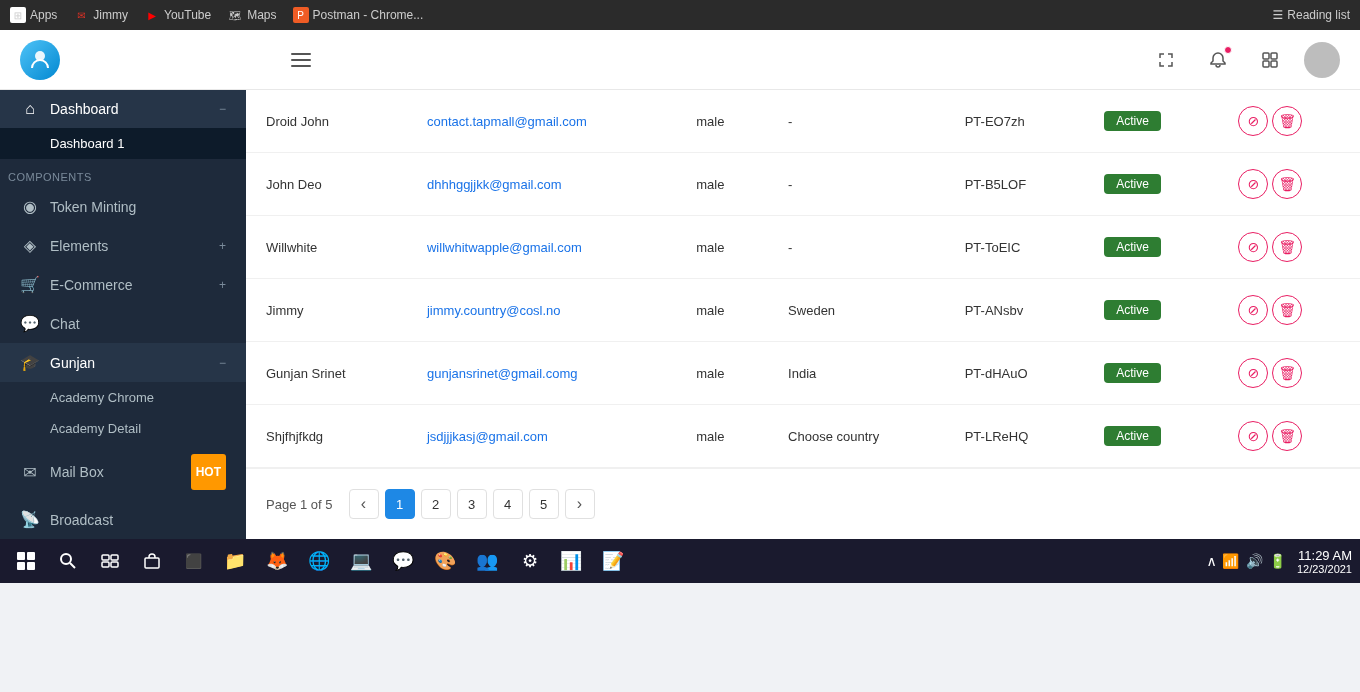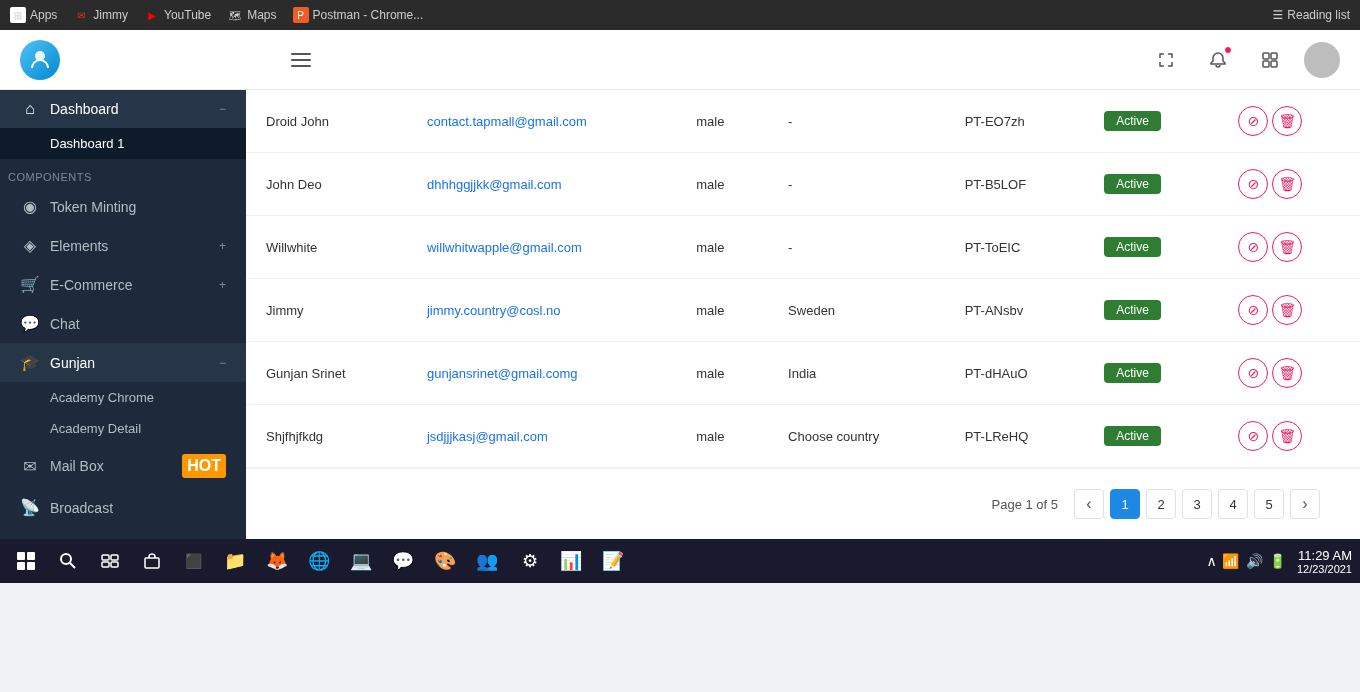--- a/index.html
+++ b/index.html
@@ -155,23 +155,23 @@
       padding: 8px 20px 8px 50px;
       cursor: pointer;
       font-size: 13px;
       color: #b0bec5;
       transition: background 0.15s;
     }
     .sidebar-sub-item.active { background: #0d1b2a; color: #fff; font-weight: 500; }
     .hot-badge {
       background: #ff9800;
       color: #fff;
-      font-size: 16px;
+      font-size: 12px;
       font-weight: bold;
-      padding: 3px 5px;
+      padding: 11px 5px;
       border-radius: 3px;
       margin-left: 8px;
     }
 
     
     .main-content {
       flex: 1;
       overflow-y: auto;
       background: #5eead4;
       position: relative;
@@ -216,22 +216,22 @@
       color: #e91e63;
       font-size: 14px;
       margin-left: 4px;
     }
     .action-btns { display: flex; align-items: center; }
 
     
     .pagination-row {
       display: flex;
       align-items: center;
-      justify-content: flex-end;
-      padding: 20px 40px;
+      justify-content: flex-start;
+      padding: 20px 20px;
       background: #fff;
       gap: 6px;
       border-top: 1px solid #f0f0f0;
     }
     .page-info { font-size: 13px; color: #555; margin-right: 10px; }
     .page-btn {
       width: 30px;
       height: 30px;
       border-radius: 4px;
       border: 1px solid #e0e0e0;

